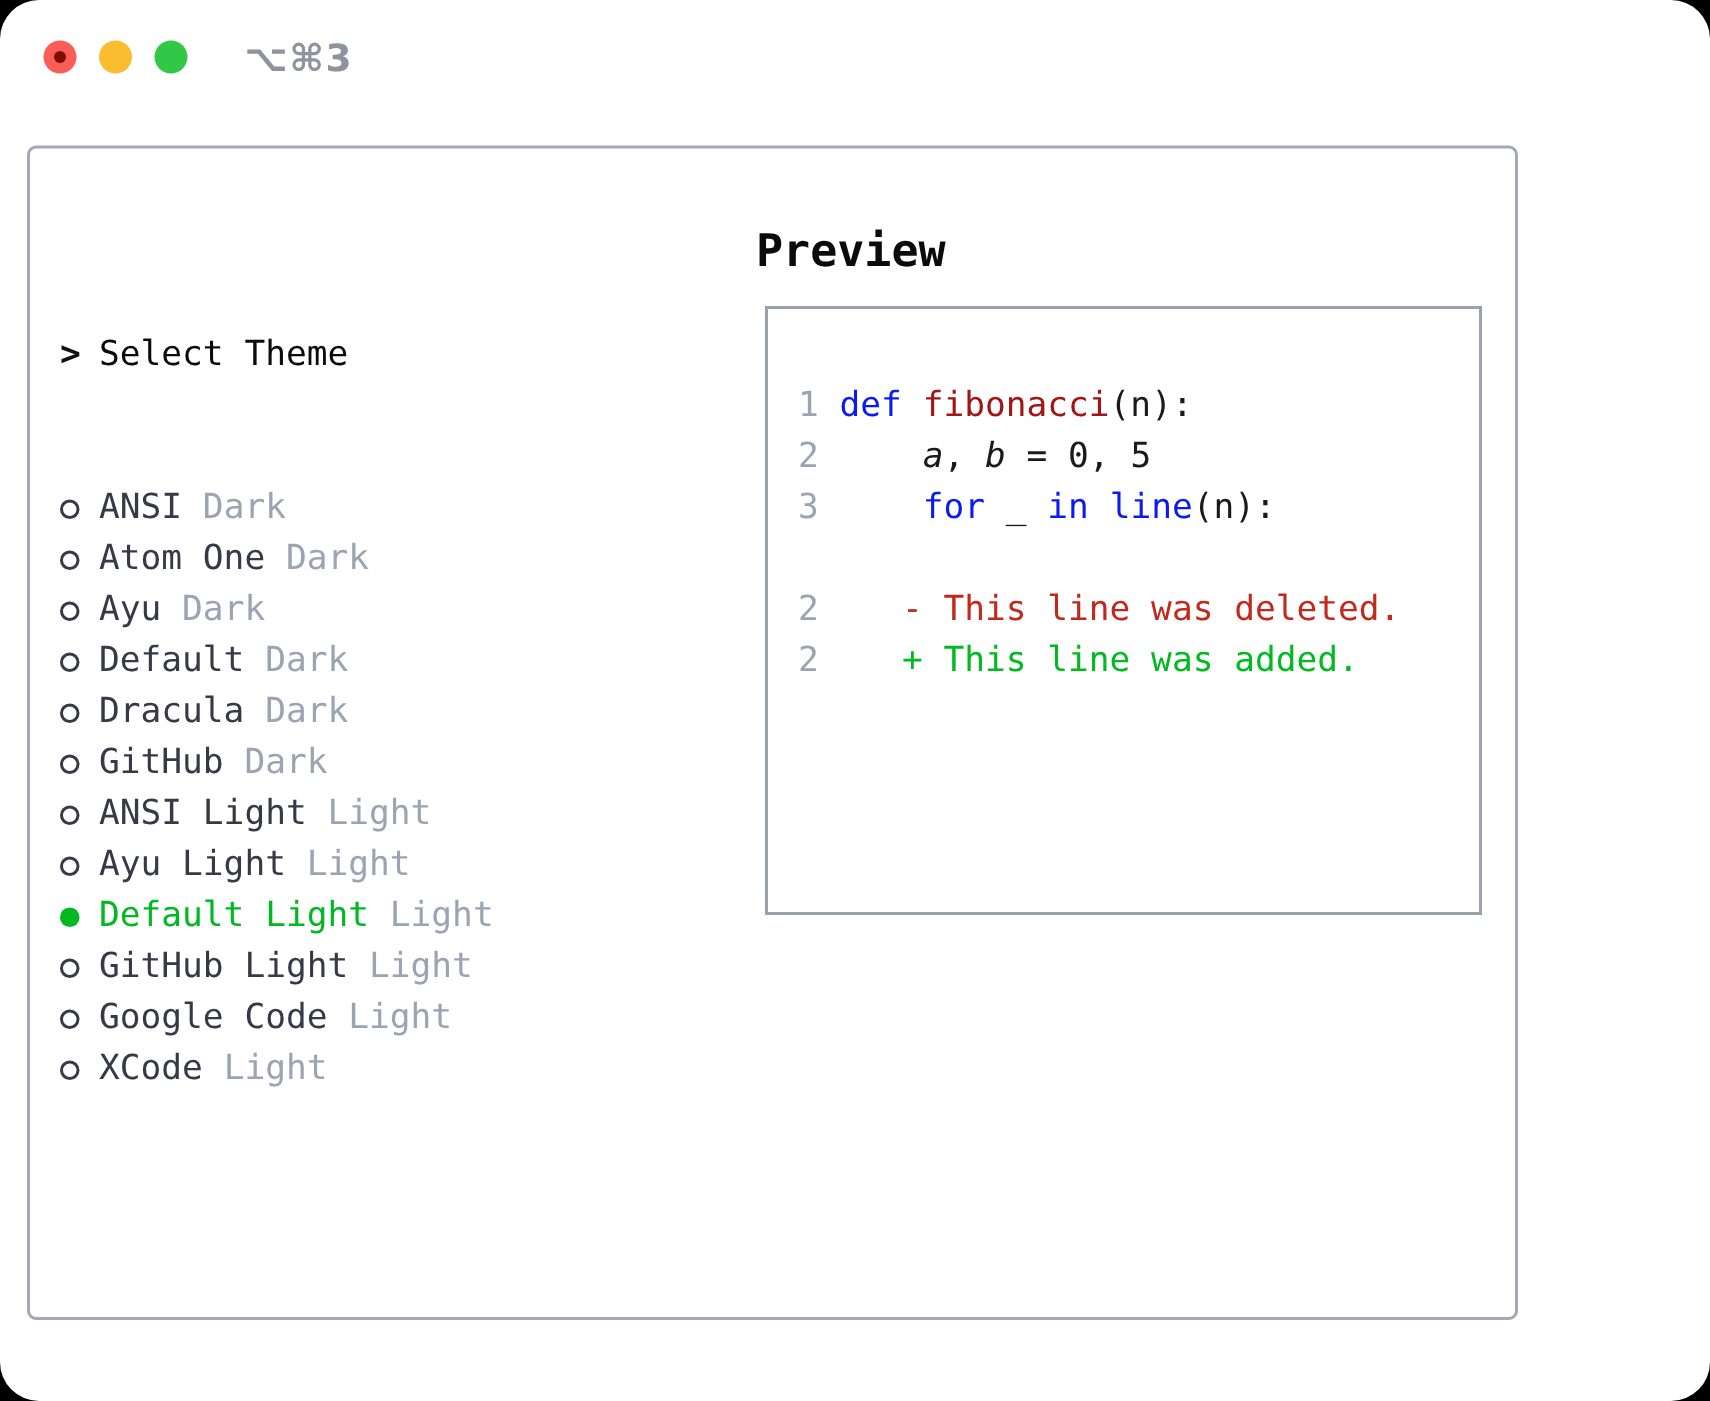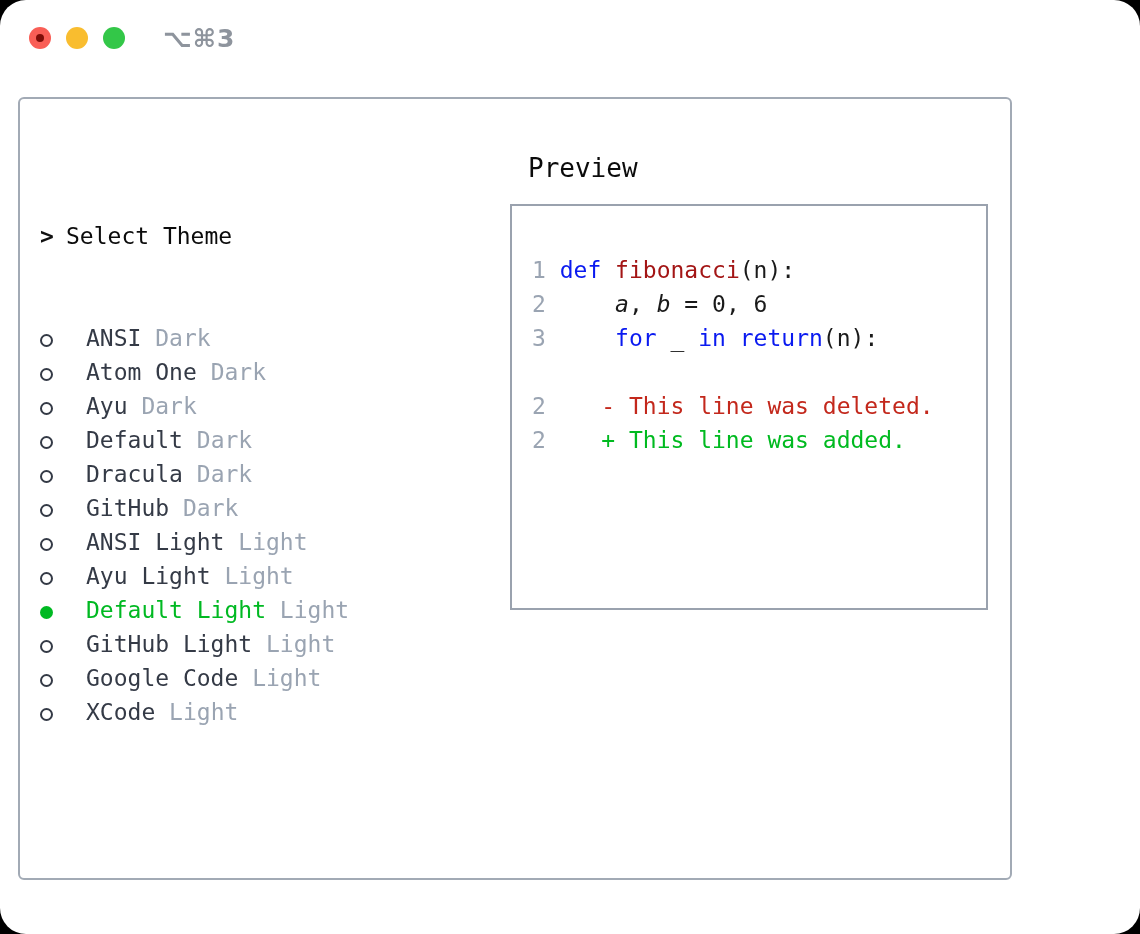--- a/index.html
+++ b/index.html
@@ -21,26 +21,26 @@
   
   .leftcol{position:absolute;left:20px;top:52px;font-size:23px;line-height:34px;white-space:pre;}
   .row{height:34px;white-space:pre;}
   .spacer{height:34px;}
   .marker{display:inline-block;width:26px;}
   .arrow{font-weight:bold;color:#111;}
   .radio{display:inline-block;width:13px;height:13px;border-radius:50%;box-sizing:border-box;vertical-align:-1px;}
   .radio.off{border:2px solid var(--dark);}
   .radio.on{background:var(--accent-green);}
   .hdr{font-weight:normal;color:var(--header);}
-  .t-name{color:var(--dark);margin-left:20px;}
+  .t-name{color:var(--dark);}
   .t-var{color:var(--muted);}
   .row.selected .t-name{color:var(--accent-green);}
 
   
-  .preview-title{position:absolute;left:484px;top:52px;height:34px;line-height:34px;font-size:26px;font-weight:normal;color:var(--header);margin-left:24px;}
+  .preview-title{position:absolute;left:484px;top:52px;height:34px;line-height:34px;font-size:30px;font-weight:bold;color:var(--header);}
   .preview-box{position:absolute;left:490px;top:105px;width:478px;height:406px;border:2px solid var(--box-border);box-sizing:border-box;padding:47px 0 0 20px;overflow:hidden;}
   .pline{height:34px;line-height:34px;font-size:23px;white-space:pre;}
   .sg-num{color:var(--muted);}
   .sg-kw{color:var(--kw);}
   .sg-fn{color:var(--fn);}
   .sg-pl{color:var(--plain);}
   .sg-var{color:var(--plain);font-style:italic;}
   .sg-ctx{color:var(--ctx);}
   .sg-del{color:var(--del);}
   .sg-add{color:var(--add);}
@@ -63,20 +63,20 @@
       <div class="spacer"></div>
       
       
       
       
     </div>
 
     <div class="preview-title">Preview</div>
     <div class="preview-box" id="preview-box">
         <div class="pline"><span class="sg-num">1 </span><span class="sg-kw">def</span><span class="sg-pl"> </span><span class="sg-fn">fibonacci</span><span class="sg-pl">(n):</span></div>
-        <div class="pline"><span class="sg-num">2 </span><span class="sg-pl">    </span><span class="sg-var">a</span><span class="sg-pl">, </span><span class="sg-var">b</span><span class="sg-pl"> = 0, 6</span></div>
-        <div class="pline"><span class="sg-num">3 </span><span class="sg-pl">    </span><span class="sg-kw">for</span><span class="sg-pl"> _ </span><span class="sg-kw">in</span><span class="sg-pl"> </span><span class="sg-kw">return</span><span class="sg-pl">(n):</span></div>
+        <div class="pline"><span class="sg-num">2 </span><span class="sg-pl">    </span><span class="sg-var">a</span><span class="sg-pl">, </span><span class="sg-var">b</span><span class="sg-pl"> = 0, 5</span></div>
+        <div class="pline"><span class="sg-num">3 </span><span class="sg-pl">    </span><span class="sg-kw">for</span><span class="sg-pl"> _ </span><span class="sg-kw">in</span><span class="sg-pl"> </span><span class="sg-kw">line</span><span class="sg-pl">(n):</span></div>
         <div class="pline"></div>
         <div class="pline"><span class="sg-num">2    </span><span class="sg-del">- This line was deleted.</span></div>
         <div class="pline"><span class="sg-num">2    </span><span class="sg-add">+ This line was added.</span></div>
       </div>
   </div>
 </div>
 
 </body></html>

